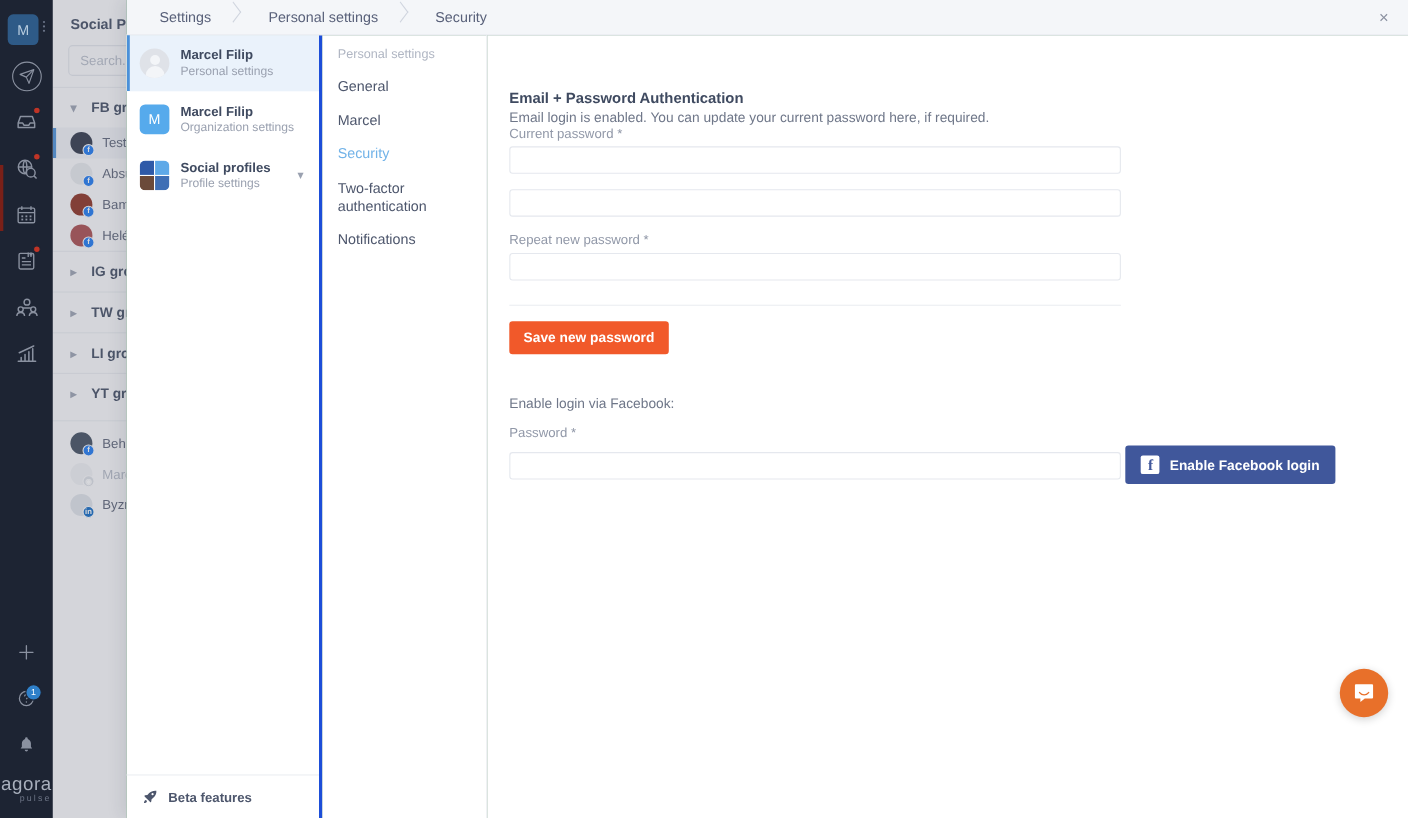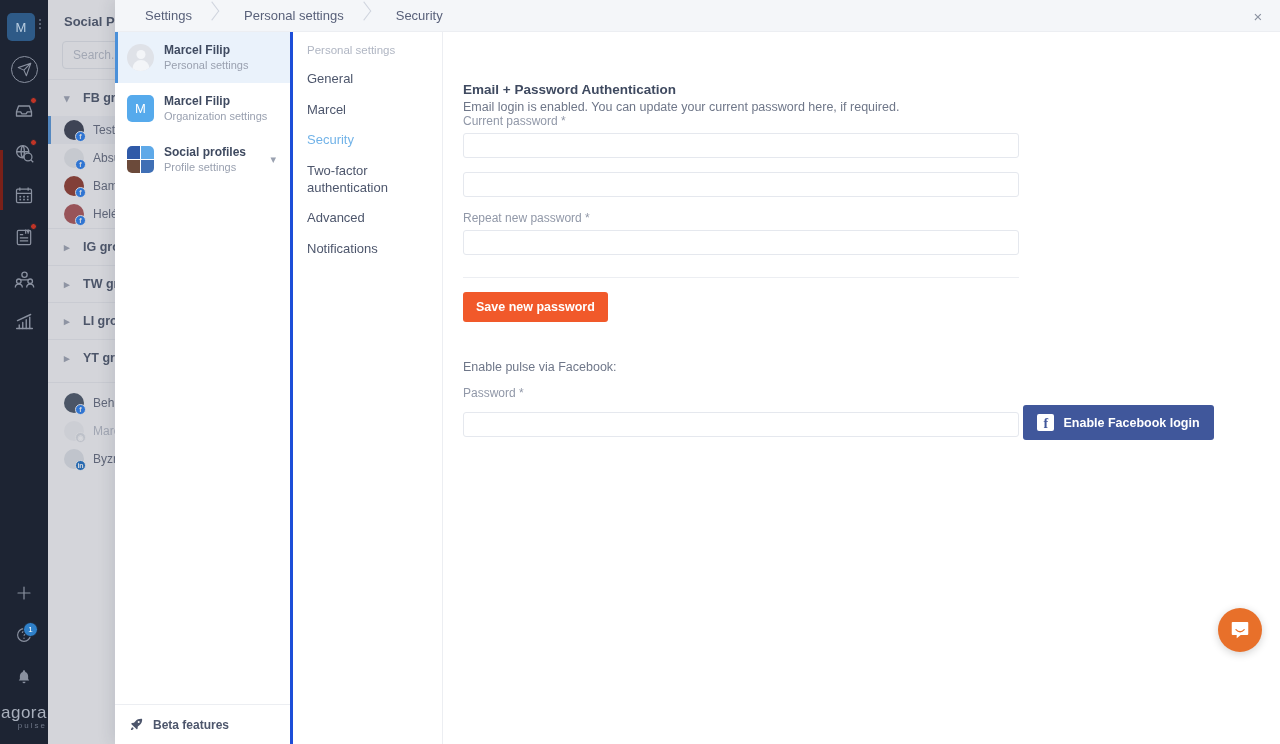--- a/index.html
+++ b/index.html
@@ -447,21 +447,20 @@
           <span>Beta features</span>
         </div>
       </div>
 
       <div class="sub-col">
         <div class="sub-head">Personal settings</div>
         <div class="sub-item">General</div>
         <div class="sub-item">Marcel</div>
         <div class="sub-item active">Security</div>
         <div class="sub-item" style="width:104px">Two-factor authentication</div>
-        <div class="sub-item">Advanced</div>
         <div class="sub-item">Notifications</div>
       </div>
 
       <div class="content-col">
 
         <div class="sec-title">Email + Password Authentication</div>
         <div class="sec-desc">Email login is enabled. You can update your current password here, if required.</div>
 
         <div class="fld-label">Current password *</div>
         <input class="fld" type="password" placeholder="" style="">
@@ -470,21 +469,21 @@
 
         <div class="fld-label">Repeat new password *</div>
         <input class="fld" type="password" placeholder="" style="">
 
         <div class="hr"></div>
 
         <button class="btn-orange">Save new password</button>
 
         <div class="gap-lg"></div>
 
-        <div class="sec-desc" style="margin-bottom:12px">Enable pulse via Facebook:</div>
+        <div class="sec-desc" style="margin-bottom:12px">Enable login via Facebook:</div>
 
         <div class="fld-label">Password *</div>
         <input class="fld" type="password" placeholder="" style="">
 
         <button class="btn-fb">
           <span class="fb-sq">f</span>
           <span>Enable Facebook login</span>
         </button>
       </div>
     </div>

